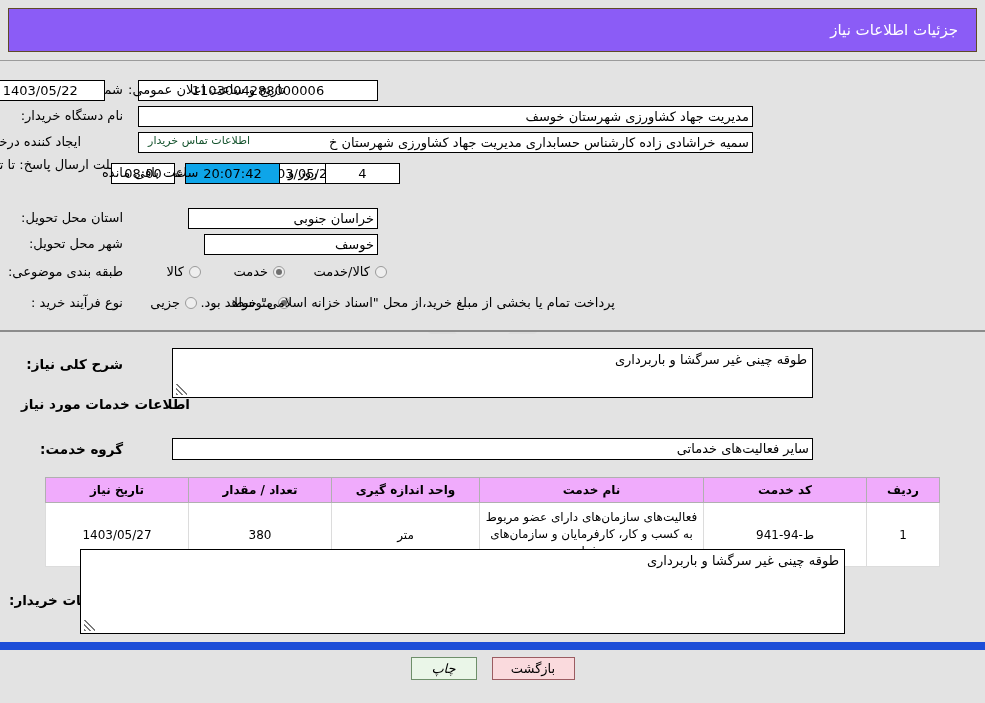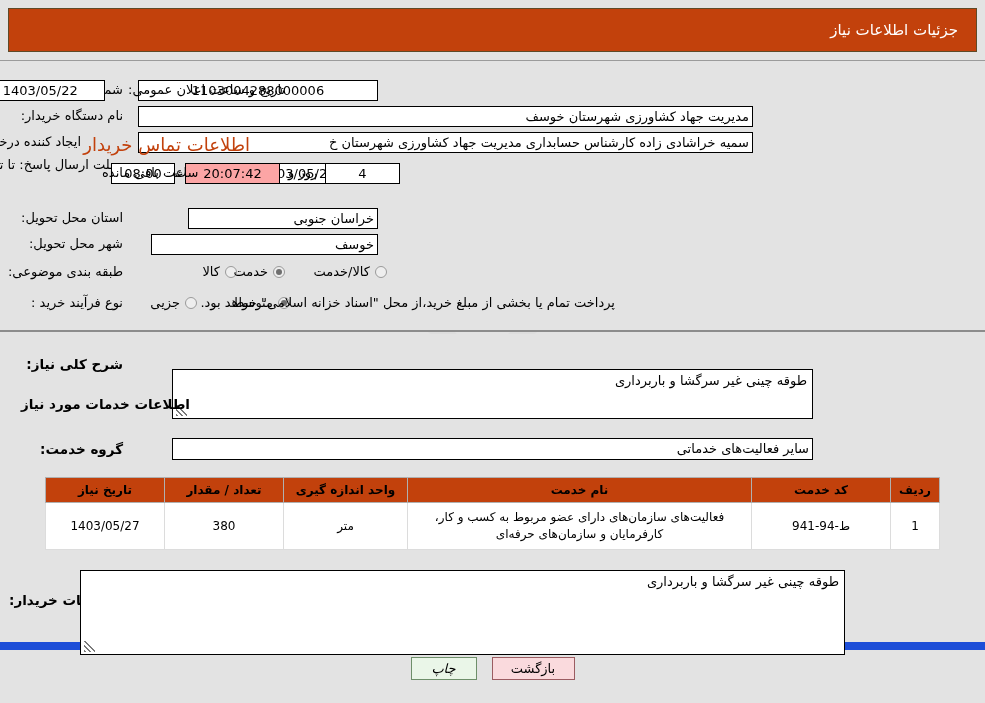--- a/index.html
+++ b/index.html
@@ -34,21 +34,21 @@
   }
   .wm-shield:after{
     content:"";position:absolute;left:18px;top:16px;width:74px;height:84px;
     background:#e3e3e3;
     clip-path:polygon(50% 0,100% 18%,100% 62%,50% 100%,0 62%,0 18%);
   }
 
   
   .header-bar{
     position:absolute;left:8px;top:8px;width:969px;height:44px;
-    background:#c2410c;border:1px solid #5f4a28;
+    background:#8b5cf6;border:1px solid #5f4a28;
     display:flex;align-items:center;justify-content:flex-start;
     box-sizing:border-box;z-index:3;
   }
   .header-title{color:#fff;font-size:15px;padding-right:18px;font-weight:normal;}
 
   
   .panel-top{
     position:absolute;left:0;top:60px;width:985px;height:272px;
     background:#e3e3e3;border-top:1px solid #9b9b9b;border-bottom:2px solid #8c8c8c;
     box-sizing:border-box;z-index:2;
@@ -57,23 +57,23 @@
   .row{position:absolute;display:flex;align-items:center;}
   .lbl{color:#000;font-size:13px;white-space:nowrap;}
   .lbl2{line-height:15px;}
 
   .fld{
     border:1px solid #000;background:#fff;height:21px;line-height:19px;
     box-sizing:border-box;font-size:13px;text-align:center;
     overflow:hidden;white-space:nowrap;padding:0 3px;
   }
   .fld.rt{text-align:right;}
-  .fld.timer{background:#fca5a5;}
-
-  .link{color:#c2410c;font-size:18px;text-decoration:none;white-space:nowrap;}
+  .fld.timer{background:#0ea5e9;}
+
+  .link{color:#14532d;font-size:11px;text-decoration:none;white-space:nowrap;}
 
   .radio{
     display:inline-block;width:12px;height:12px;border-radius:50%;
     border:1px solid #9a9a9a;background:#eee;vertical-align:middle;
     box-sizing:border-box;position:relative;
   }
   .radio.on:after{
     content:"";position:absolute;left:2px;top:2px;width:6px;height:6px;
     border-radius:50%;background:#6f6f6f;
   }
@@ -84,39 +84,38 @@
   .panel-mid{
     position:absolute;left:0;top:334px;width:985px;height:316px;
     background:#e3e3e3;border-bottom:8px solid #1d4ed8;box-sizing:border-box;z-index:2;
   }
   .bold-lbl{font-weight:bold;font-size:13.5px;white-space:nowrap;}
 
   .textarea-box{
     border:1px solid #000;background:#fff;box-sizing:border-box;
     font-size:13px;text-align:right;padding:3px 5px 0 5px;position:relative;
     overflow:hidden;
-    margin-top:21px;
   }
   .resize-h{
     position:absolute;left:3px;bottom:2px;width:11px;height:11px;
     background:
       linear-gradient(135deg,transparent 0 42%,#7a7a7a 42% 52%,transparent 52% 100%),
       linear-gradient(135deg,transparent 0 66%,#7a7a7a 66% 76%,transparent 76% 100%),
       linear-gradient(135deg,transparent 0 88%,#7a7a7a 88% 98%,transparent 98% 100%);
     transform:scaleX(-1);
   }
 
   
   table.needs{
     position:absolute;border-collapse:collapse;background:#fff;
     font-size:12px;
   }
   table.needs th{
-    background:#c2410c;border:1px solid #b0b0b0;font-weight:bold;
-    font-size:12px;padding:5px 4px;text-align:center;color:#000;
+    background:#f0abfc;border:1px solid #b0b0b0;font-weight:bold;
+    font-size:12px;padding:5px 16px;text-align:center;color:#000;
     white-space:nowrap;
   }
   table.needs td{
     border:1px solid #dcdcdc;padding:6px 5px;text-align:center;
     font-size:12px;color:#000;vertical-align:middle;
   }
   td.svcname{line-height:17px;}
 
   
   .btn{
@@ -178,26 +177,26 @@
     <span class="lbl" style="position:absolute;left:102px;top:104px;">ساعت باقی مانده</span>
 
     <div class="row" style="right:862px;top:149px;">
       <span class="lbl">استان محل تحویل:</span>
     </div>
     <div class="fld rt" style="position:absolute;right:607px;top:147px;width:190px;">خراسان جنوبی</div>
 
     <div class="row" style="right:862px;top:175px;">
       <span class="lbl">شهر محل تحویل:</span>
     </div>
-    <div class="fld rt" style="position:absolute;right:607px;top:173px;width:227px;">خوسف</div>
+    <div class="fld rt" style="position:absolute;right:607px;top:173px;width:174px;">خوسف</div>
 
     <div class="row" style="right:862px;top:203px;">
       <span class="lbl">طبقه بندی موضوعی:</span>
     </div>
-    <div class="radio-group" style="position:absolute;right:748px;top:203px;">
+    <div class="radio-group" style="position:absolute;right:784px;top:203px;">
       <span class="radio"></span>
       <span class="radio-lbl">کالا</span>
     </div>
     <div class="radio-group" style="position:absolute;right:700px;top:203px;">
       <span class="radio on"></span>
       <span class="radio-lbl">خدمت</span>
     </div>
     <div class="radio-group" style="position:absolute;right:598px;top:203px;">
       <span class="radio"></span>
       <span class="radio-lbl">کالا/خدمت</span>

